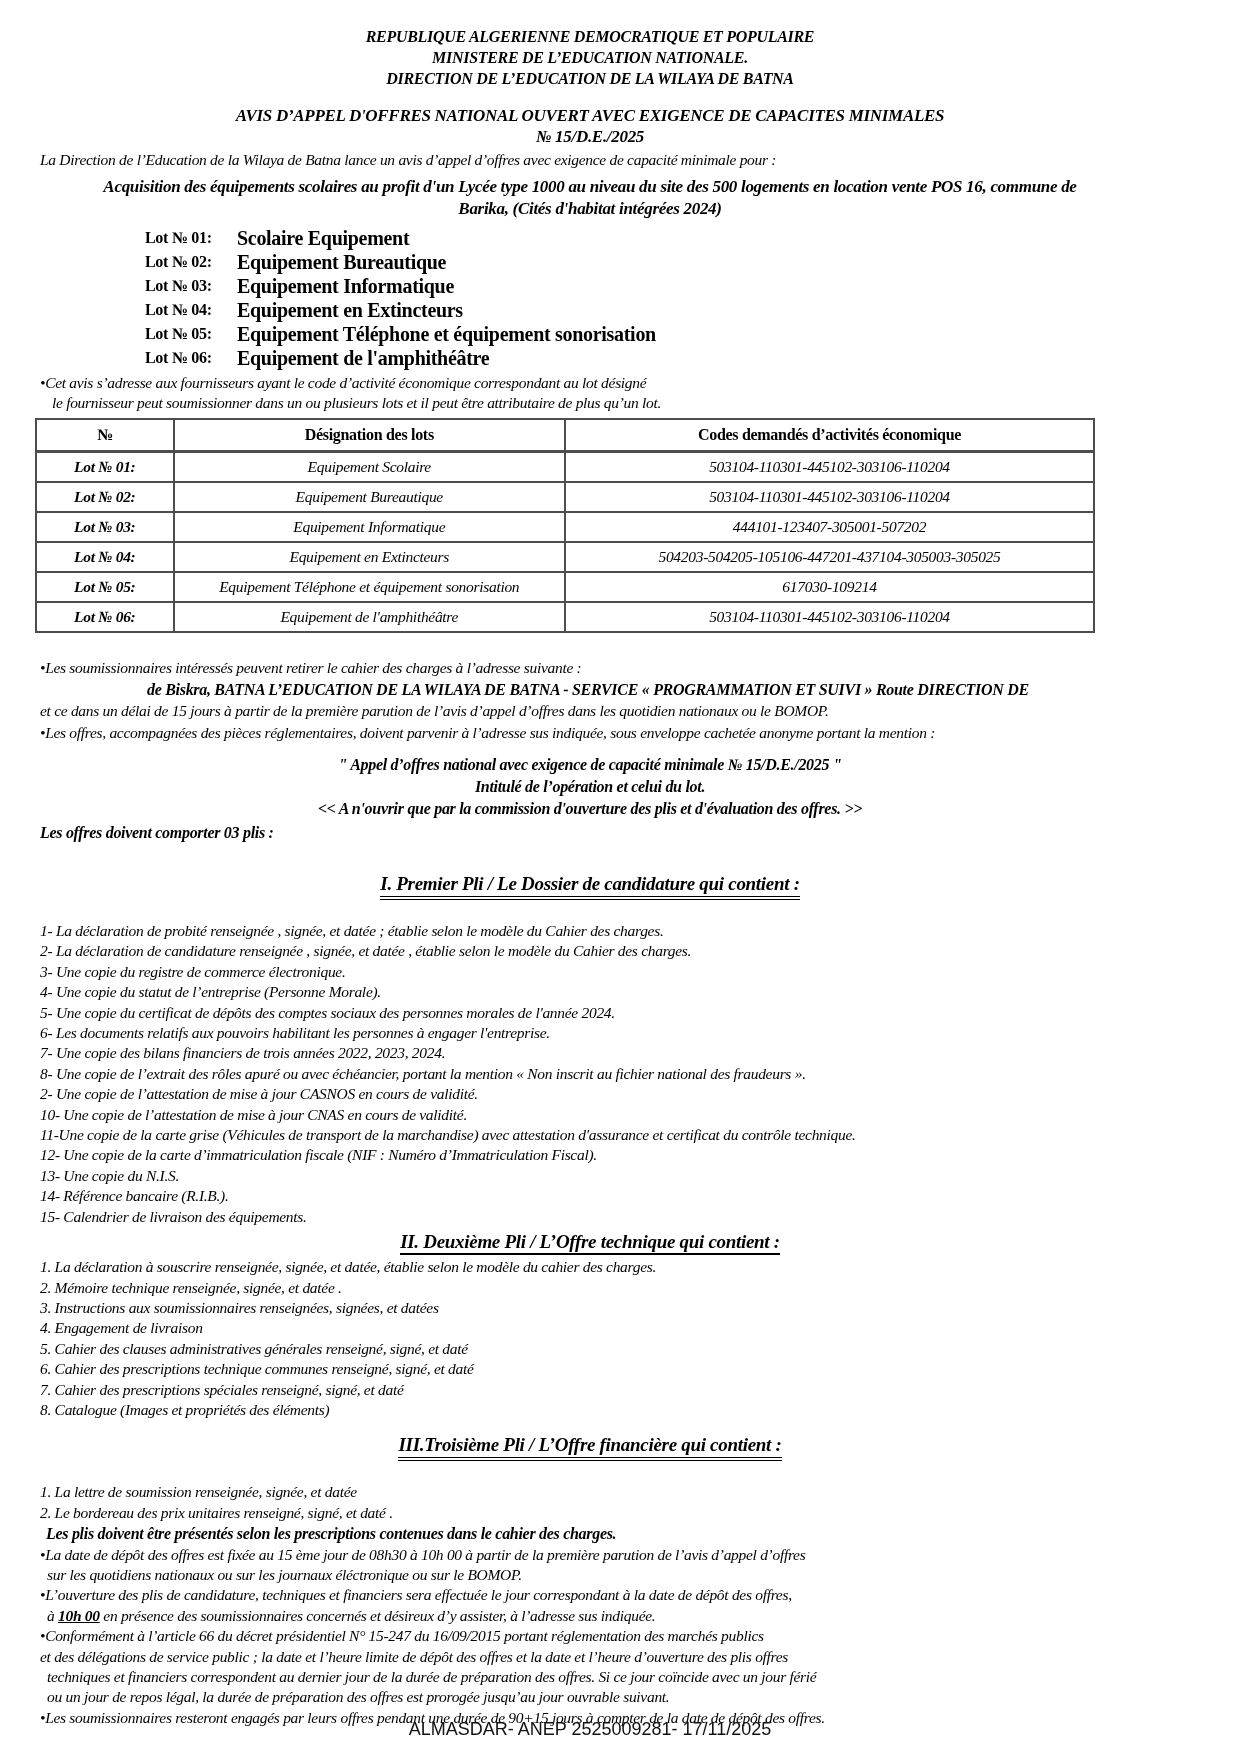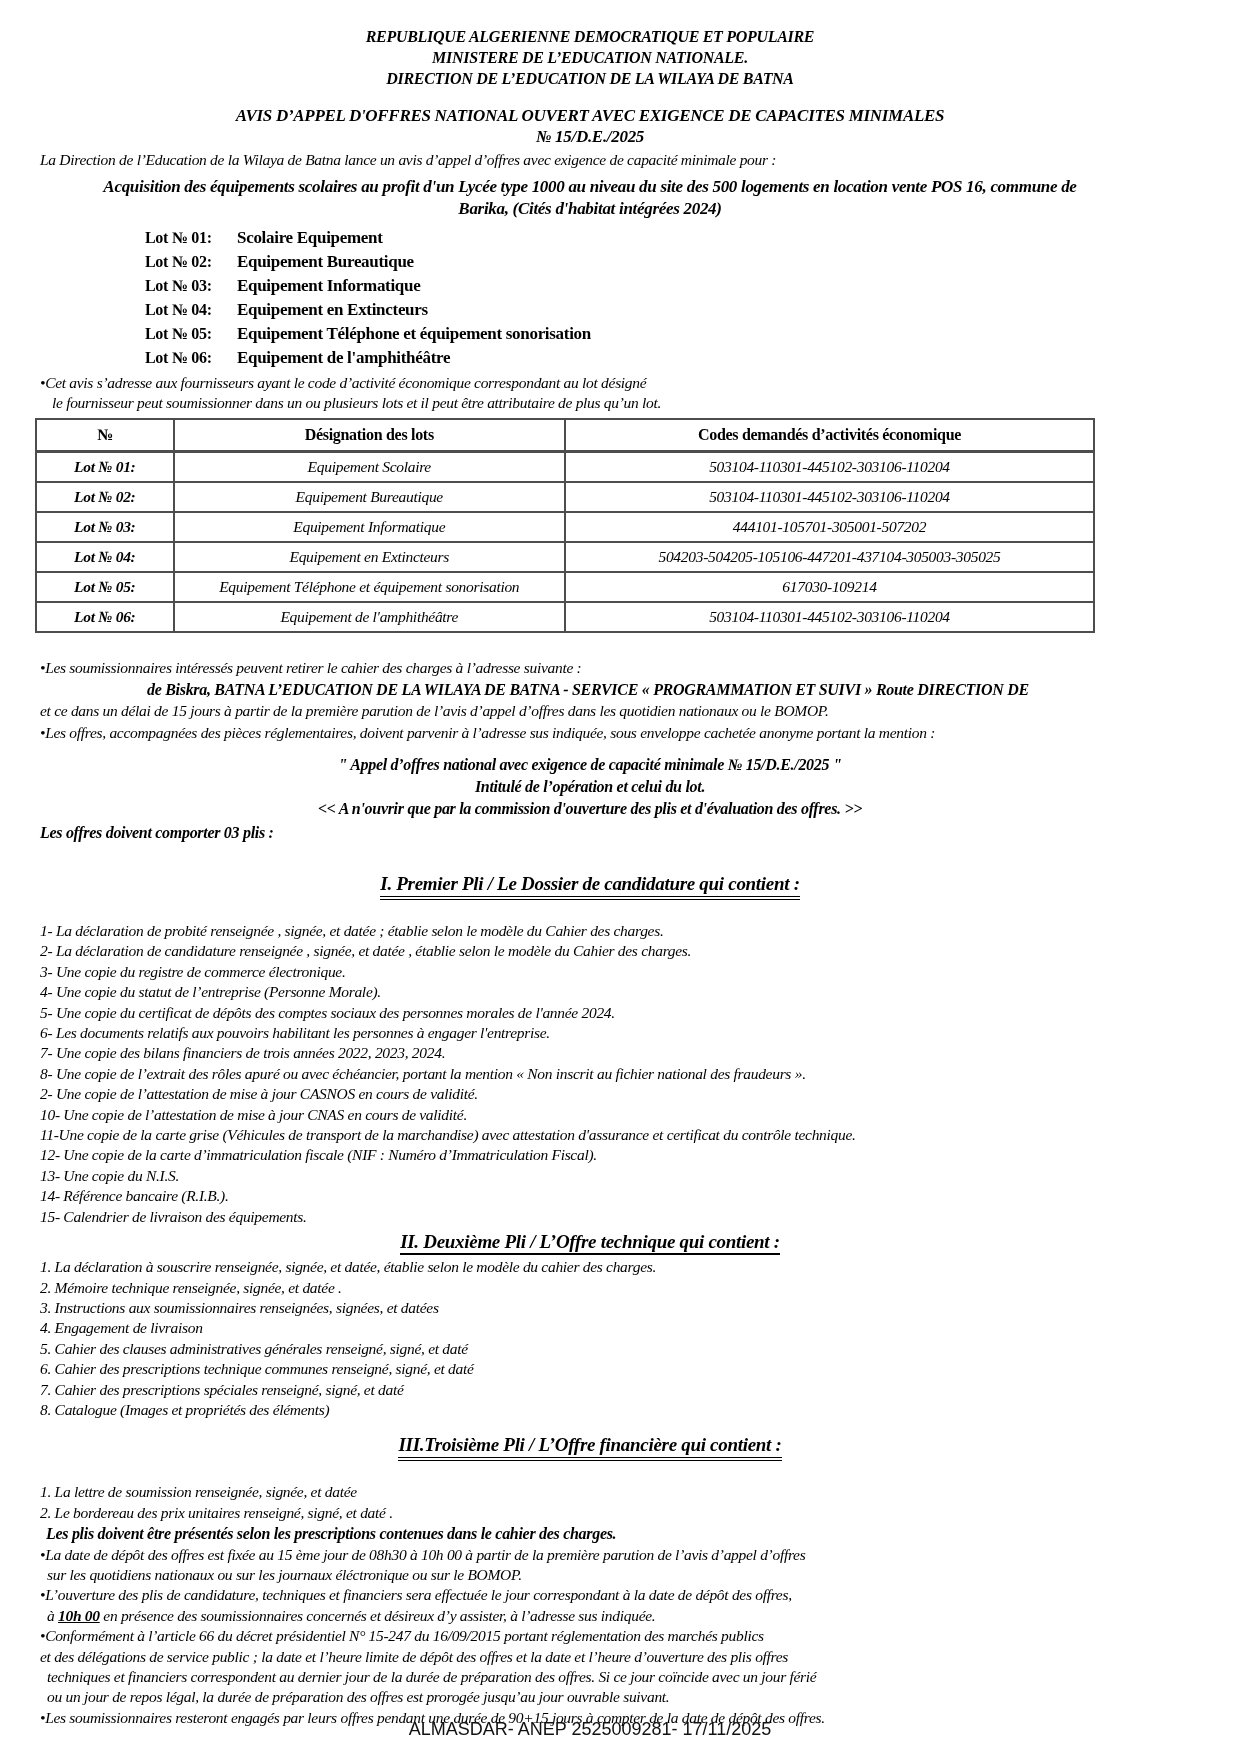--- a/index.html
+++ b/index.html
@@ -18,21 +18,21 @@
   .hdr p{font-size:16px;line-height:21px;font-weight:bold;font-style:italic;}
   .title-block{margin-top:16px;}
   .title-block p{font-size:17px;line-height:21px;font-weight:bold;font-style:italic;}
   .intro{margin-top:3px;font-size:15.5px;line-height:20px;font-style:italic;}
   .object{margin-top:6px;}
   .object p{font-size:17px;line-height:22px;font-weight:bold;font-style:italic;}
 
   .lots{margin-top:6px;}
   .lot-row{display:flex;margin-left:105px;line-height:24px;}
   .lot-label{font-weight:bold;font-size:16px;width:92px;flex:none;}
-  .lot-name{font-weight:bold;font-size:17px;}
+  .lot-name{font-weight:bold;font-size:20px;}
 
   .notes{margin-top:3px;}
   .notes p{font-size:15.5px;line-height:20px;font-style:italic;}
   .notes .ind{padding-left:12px;}
 
   table.lots-table{
     border-collapse:collapse;margin-top:5px;width:1060px;margin-left:-5px;
     border:2px solid #4d4d4d;
   }
   table.lots-table th{
@@ -150,21 +150,21 @@
         <td>503104-110301-445102-303106-110204</td>
       </tr>
       <tr>
         <td class="lotcell">Lot № 02:</td>
         <td>Equipement Bureautique</td>
         <td>503104-110301-445102-303106-110204</td>
       </tr>
       <tr>
         <td class="lotcell">Lot № 03:</td>
         <td>Equipement Informatique</td>
-        <td>444101-105701-305001-507202</td>
+        <td>444101-123407-305001-507202</td>
       </tr>
       <tr>
         <td class="lotcell">Lot № 04:</td>
         <td>Equipement en  Extincteurs</td>
         <td>504203-504205-105106-447201-437104-305003-305025</td>
       </tr>
       <tr>
         <td class="lotcell">Lot № 05:</td>
         <td>Equipement Téléphone et équipement sonorisation</td>
         <td>617030-109214</td>

